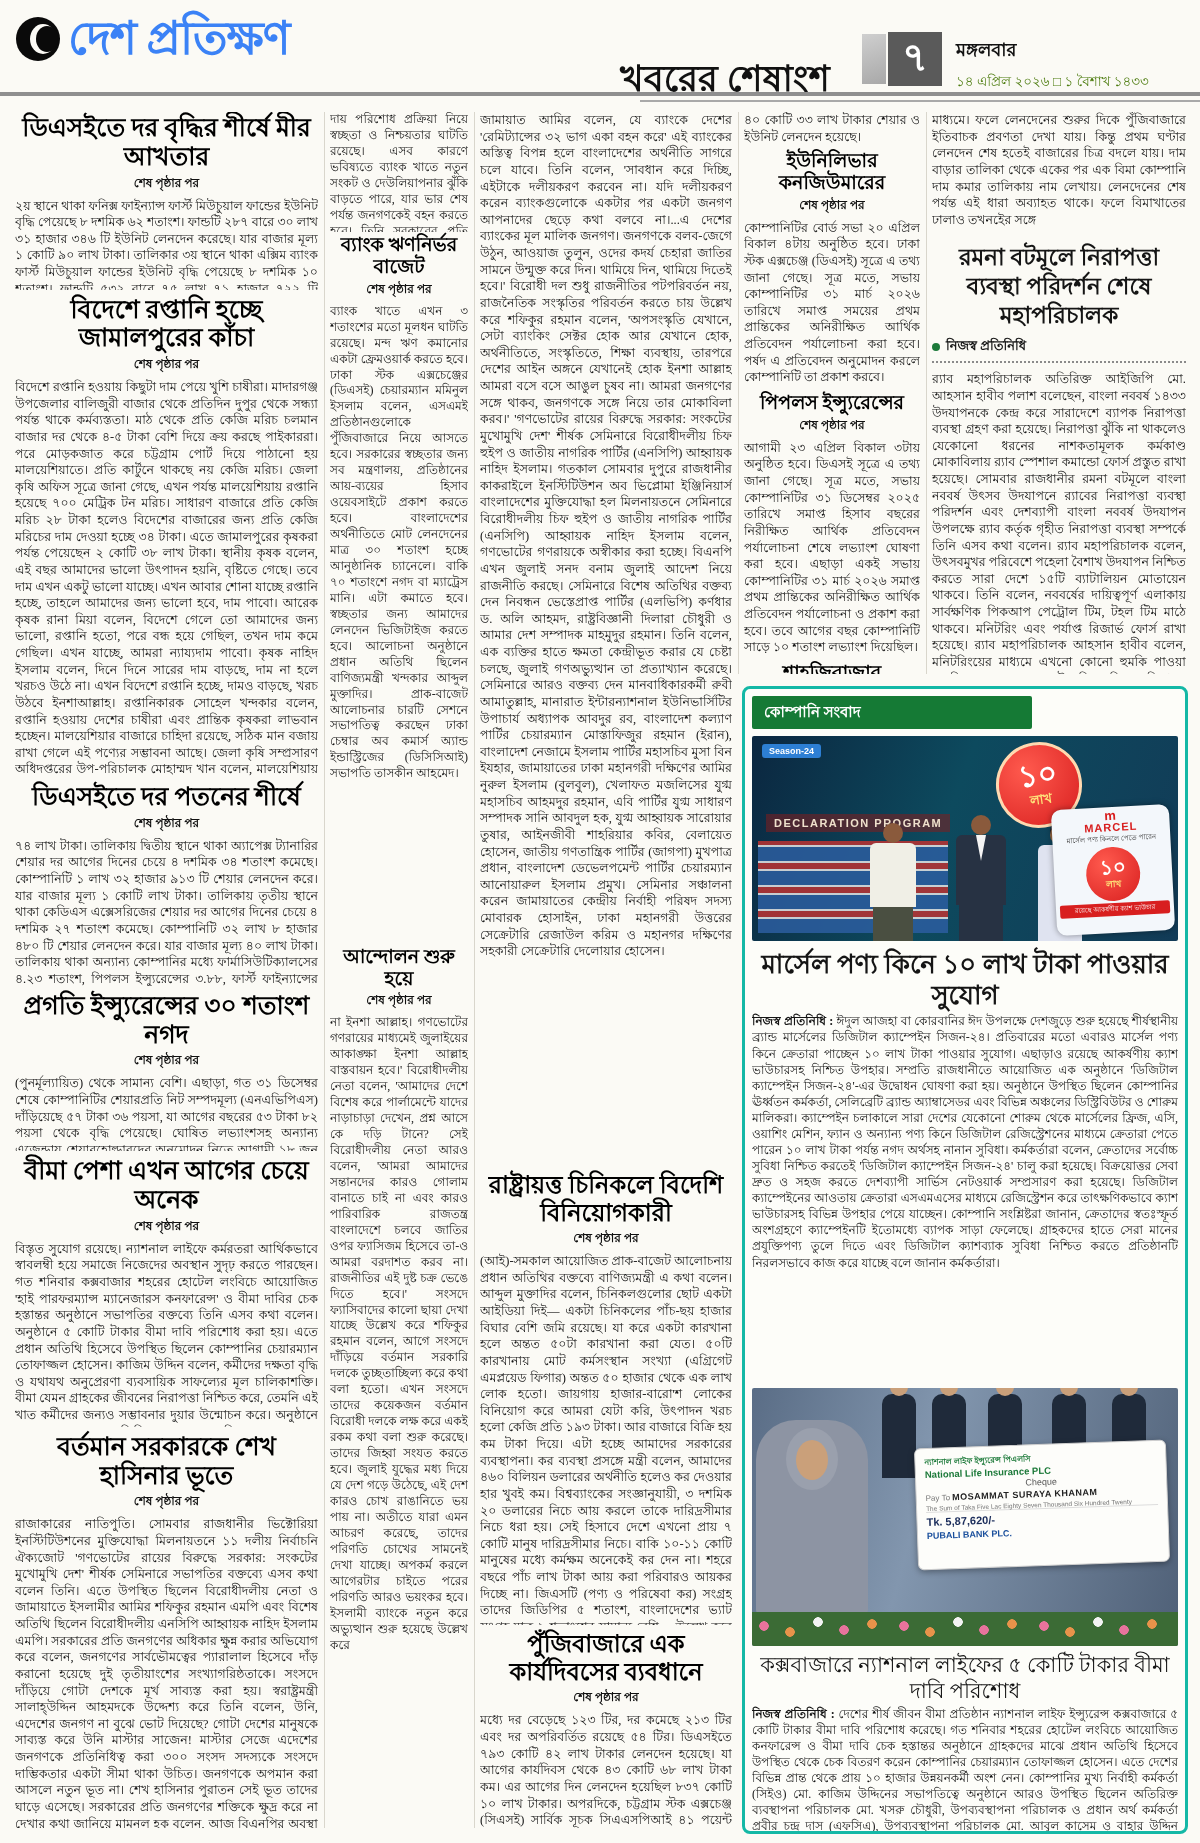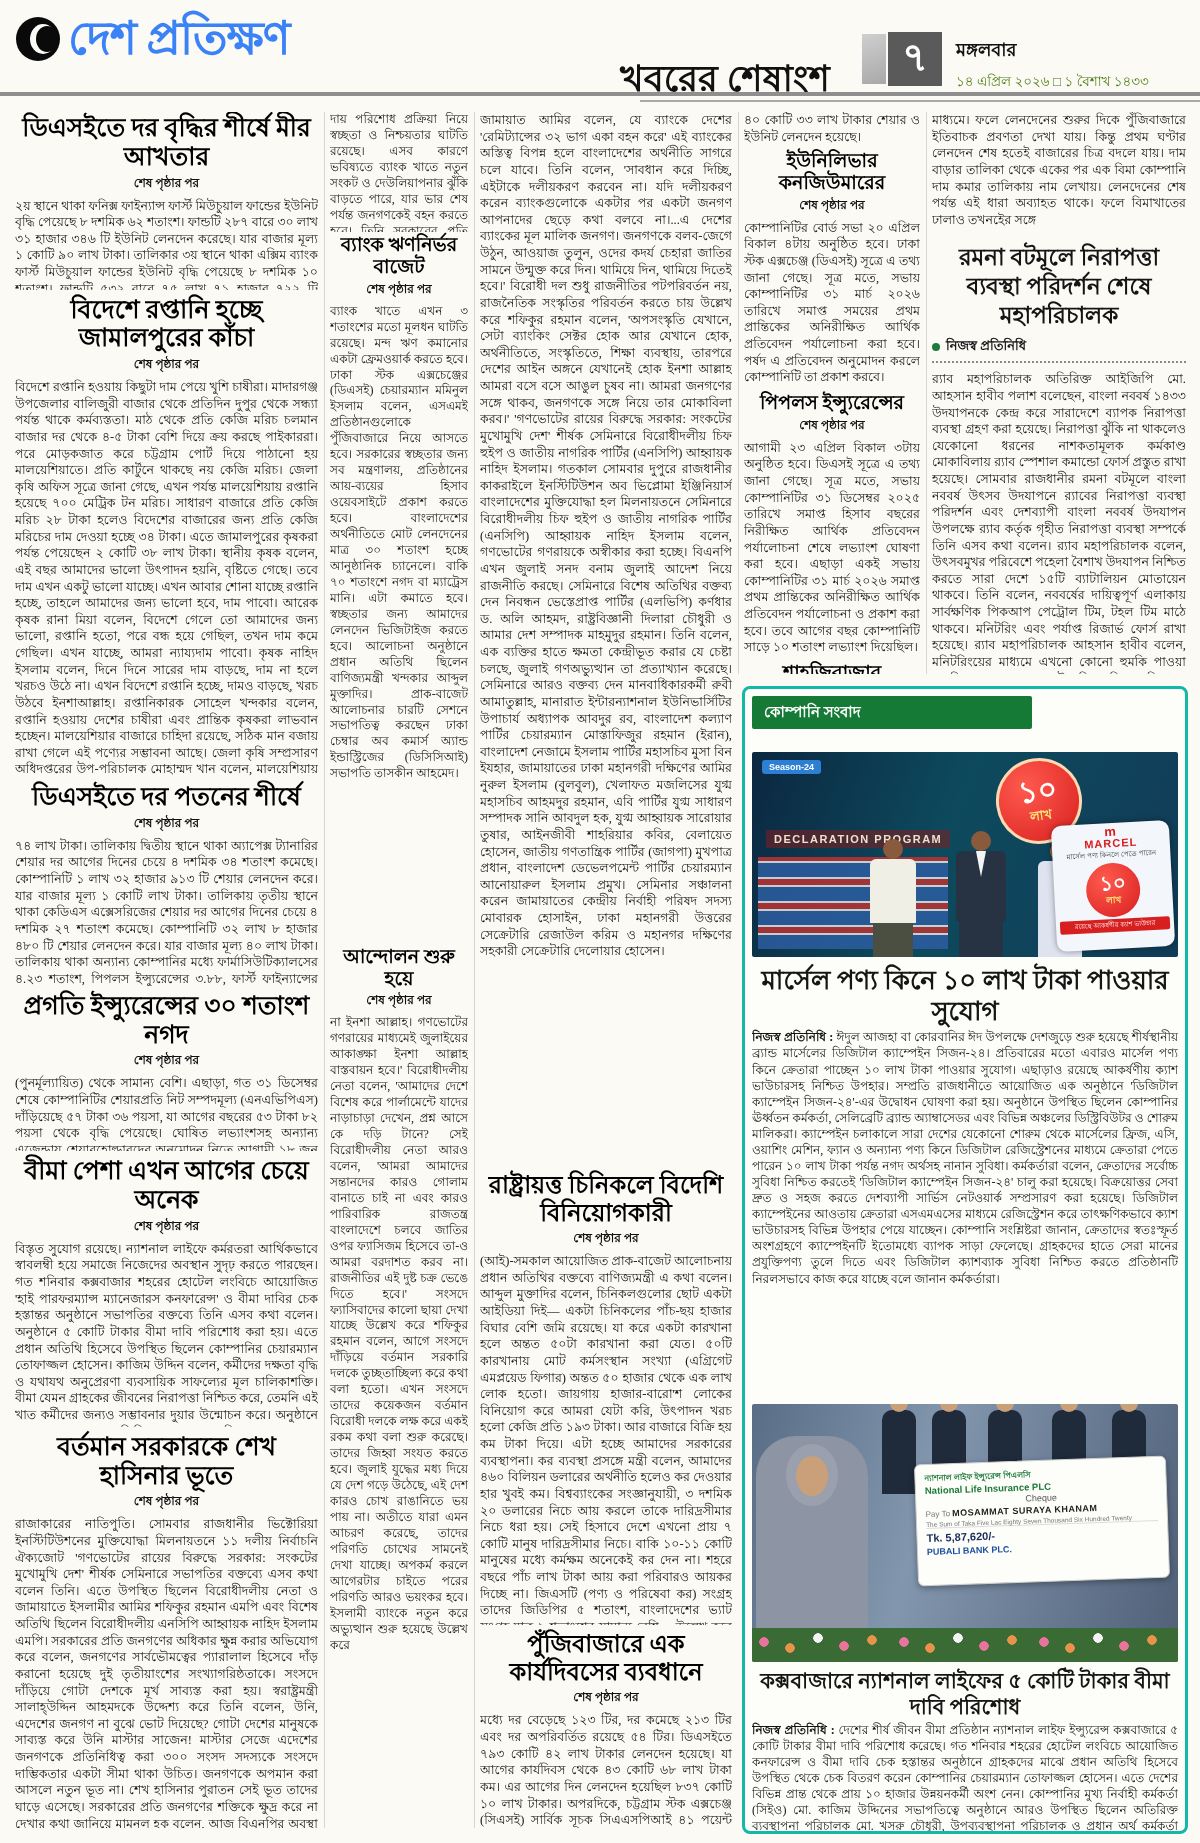--- a/index.html
+++ b/index.html
@@ -38,21 +38,21 @@
   #col2 .body{font-size:12px;}
   .byline-row{display:flex;align-items:center;gap:6px;font-weight:800;font-size:13px;margin:6px 0 4px 0;}
   .bullet{width:8px;height:8px;border-radius:50%;background:#1d7a3a;display:inline-block;}
   .dotted{border-top:2px dotted #8a8a8a;margin:4px 0 8px 0;}
   .ramna-hl{font-size:23px;font-weight:800;text-align:center;line-height:1.25;margin:6px 0 2px 0;}
   
   .cbox{position:absolute;left:742px;top:686px;width:446px;height:1148px;border:3px solid #14b8a6;border-radius:8px;
         background:#fdfdf9;box-sizing:border-box;padding:7px;overflow:hidden;}
   .cbox-bar{background:#157a35;color:#fff;font-weight:800;font-size:15px;padding:4px 12px;width:60%;border-radius:2px;}
   .photo{position:relative;overflow:hidden;border-radius:2px;}
-  .ph-marcel{margin-top:23px;height:205px;background:linear-gradient(110deg,#0b2740 0%,#0d4a5e 45%,#123b57 100%);}
+  .ph-marcel{margin-top:7px;height:205px;background:linear-gradient(110deg,#0b2740 0%,#0d4a5e 45%,#123b57 100%);}
   .season{position:absolute;left:10px;top:8px;background:#2d7fd4;color:#fff;font-size:9px;font-weight:700;
           padding:2px 7px;border-radius:3px;font-family:"Liberation Sans",sans-serif;}
   .program{position:absolute;left:14px;top:78px;color:#efe0cc;background:rgba(130,30,30,.55);font-size:11px;
            font-weight:700;letter-spacing:1.5px;padding:3px 8px;font-family:"Liberation Sans",sans-serif;}
   .big10{position:absolute;right:96px;top:6px;width:80px;height:80px;border-radius:50%;background:radial-gradient(circle at 35% 30%,#ff5a4e,#d81f1f);
          color:#fff;display:flex;flex-direction:column;align-items:center;justify-content:center;border:3px solid #ffd9b0;transform:rotate(-8deg);}
   .big10 .n{font-size:30px;font-weight:800;line-height:1;} .big10 .u{font-size:13px;font-weight:700;color:#ffe27a;}
   .logo-wall{position:absolute;left:6px;bottom:8px;width:190px;height:92px;opacity:.85;
      background:repeating-linear-gradient(0deg,#2c5ea0 0 14px,#e8e8e8 14px 16px,#b33 16px 22px,#e8e8e8 22px 24px),
                 repeating-linear-gradient(90deg,rgba(255,255,255,.25) 0 28px,rgba(0,0,0,.25) 28px 30px);}
@@ -96,21 +96,21 @@
   .cheque .sumline{font-size:6.5px;color:#777;margin-top:2px;border-bottom:1px solid #ddd;}
   .cheque .amt{font-size:11px;font-weight:800;color:#1a2c5a;margin-top:3px;}
   .cheque .bank{font-size:9px;font-weight:800;color:#1a4f9c;margin-top:3px;}
   .flowers{position:absolute;left:0;bottom:0;width:100%;height:34px;
      background:radial-gradient(circle 5px at 12px 14px,#e8739c 90%,transparent),
                 radial-gradient(circle 5px at 38px 20px,#e8934a 90%,transparent),
                 radial-gradient(circle 5px at 66px 10px,#f3f3f3 90%,transparent),
                 radial-gradient(circle 5px at 92px 18px,#e8739c 90%,transparent),
                 radial-gradient(circle 5px at 120px 12px,#e8934a 90%,transparent),
                 #3b6b35;background-repeat:repeat-x;background-size:140px 34px;}
-  .n-hl{font-size:21px;font-weight:700;text-align:center;margin:7px 0 2px 0;line-height:1.2;}
+  .n-hl{font-size:21px;font-weight:400;text-align:center;margin:7px 0 2px 0;line-height:1.2;}
 </style>
 </head>
 <body>
 
 <div class="page">
 
   <div class="mast">
     <span class="logo-mark"></span>
     <h1>দেশ প্রতিক্ষণ</h1>
   </div>

